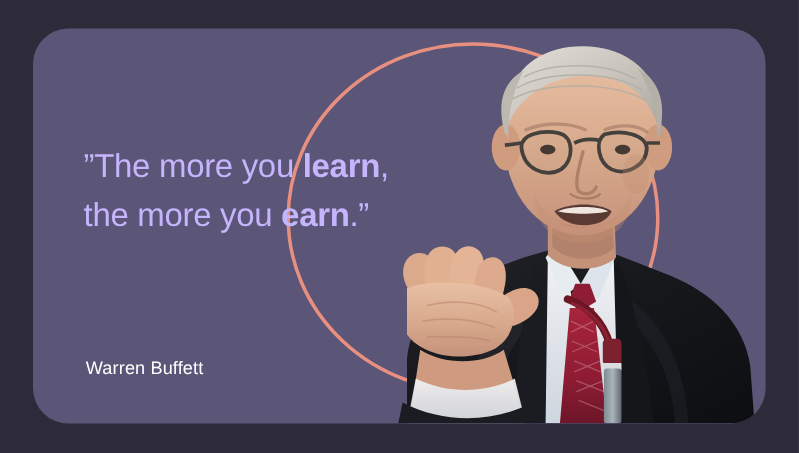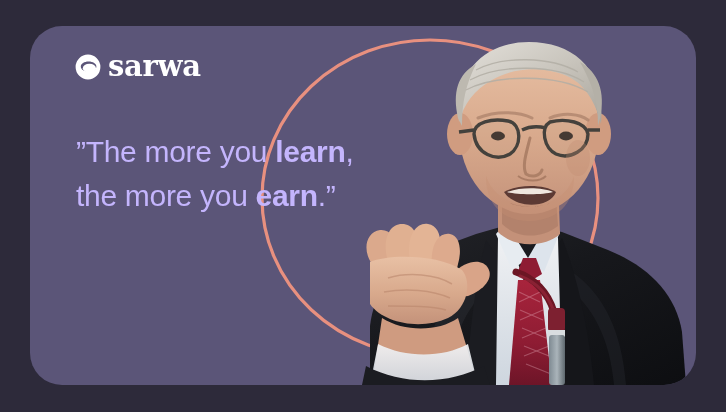--- a/index.html
+++ b/index.html
@@ -272,29 +272,21 @@
             <path d="M 228 286 C 222 268 210 256 194 250" stroke="#95263a" stroke-width="3" fill="none" stroke-linecap="round" opacity="0.7"></path>
             <rect x="222" y="282" width="17" height="24" rx="4" fill="#7d2030"></rect>
             <rect x="222" y="304" width="17" height="7" fill="#d9dde0"></rect>
             <rect x="223" y="309" width="16" height="50" rx="3" fill="url(#mic)"></rect>
           </g>
 
         </g>
       </svg>
     </div>
 
-    <div class="logo">
-      <svg class="logo-mark" viewBox="0 0 26 26" aria-hidden="true">
-        <path d="M13 0.6 A12.4 12.4 0 1 0 13 25.4 A12.4 12.4 0 1 0 13 0.6 Z
-                 M13.6 7.4 C18.0 7.4 21.4 9.6 21.4 12.6 C21.4 15.6 18.0 17.8 13.6 17.8
-                 C9.2 17.8 5.8 15.6 5.8 12.6 C5.8 9.6 9.2 7.4 13.6 7.4 Z" fill="#ffffff" fill-rule="evenodd"></path>
-        <ellipse cx="14.4" cy="14.2" rx="6.6" ry="4.4" fill="#ffffff"></ellipse>
-      </svg>
-      <span class="logo-word">sarwa</span>
-    </div>
 
     <div class="quote-block">
       <p class="quote-text"><span class="quote-mark">”</span><span>The more you</span> <b>learn</b><span>, the more</span> <span>you </span><b>earn</b><span>.</span><span class="quote-mark">”</span></p>
     </div>
 
+    <div class="attribution">Warren Buffett</div>
 
   </div>
 </div>
 
 </body></html>

